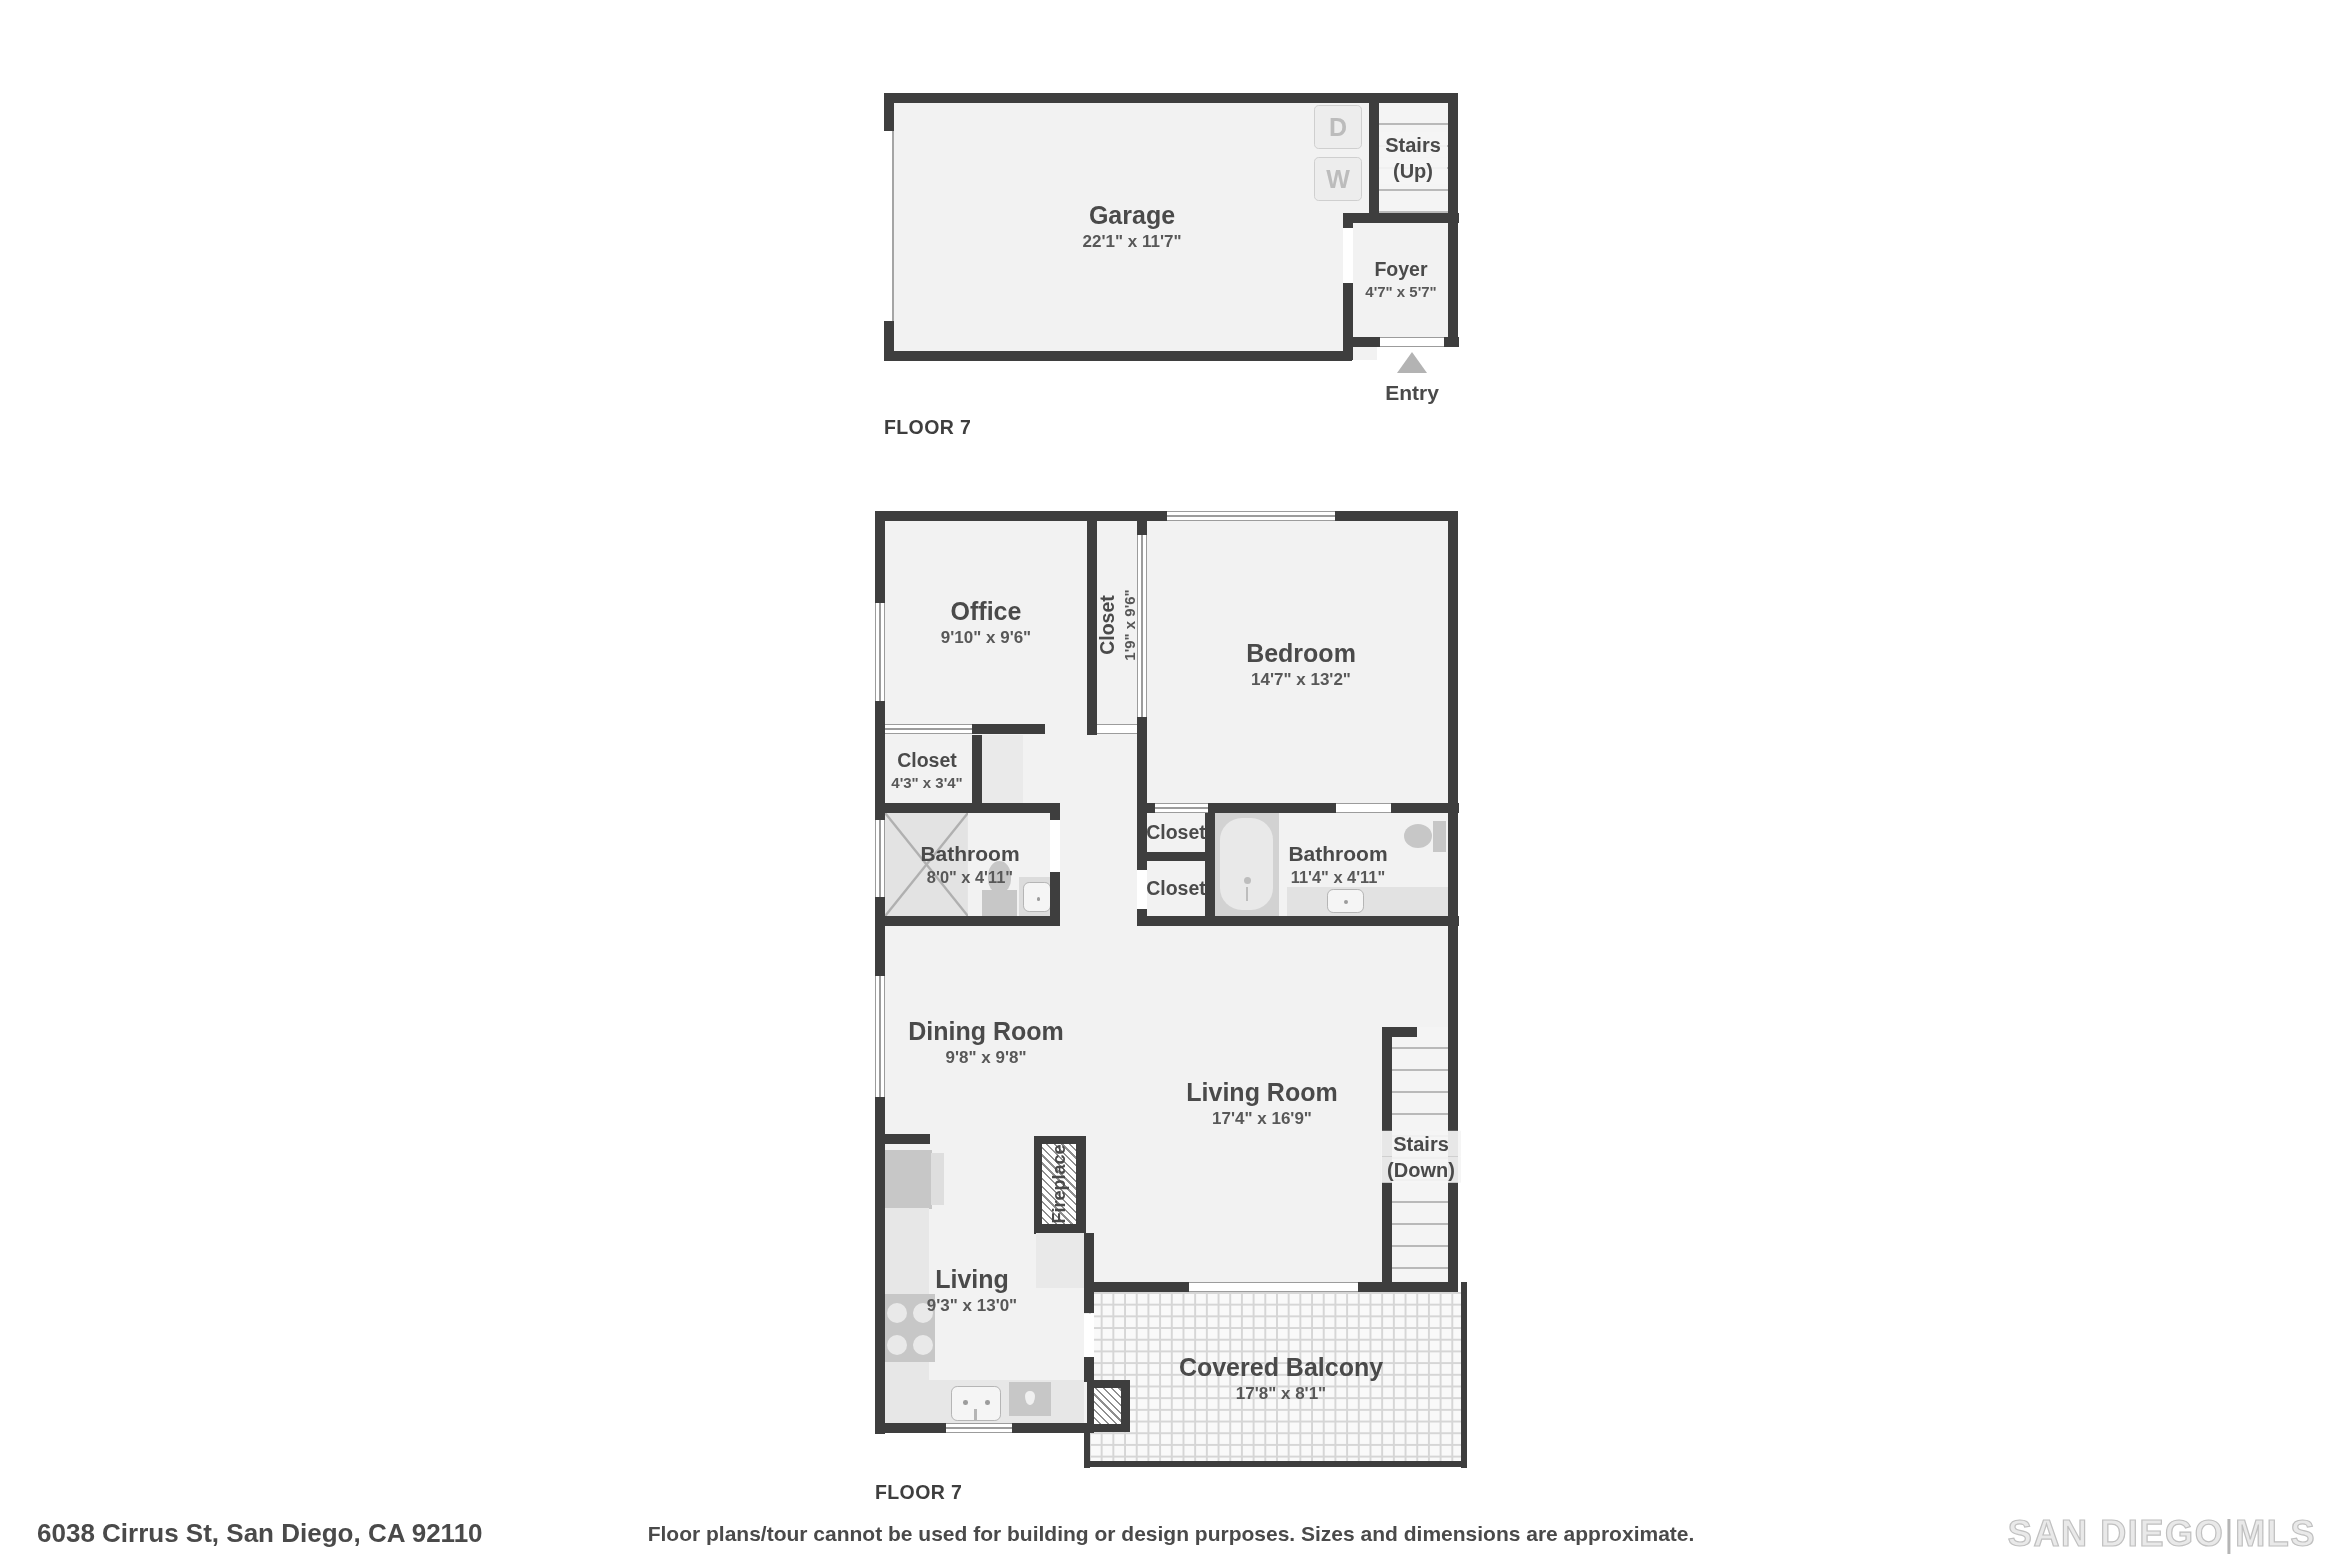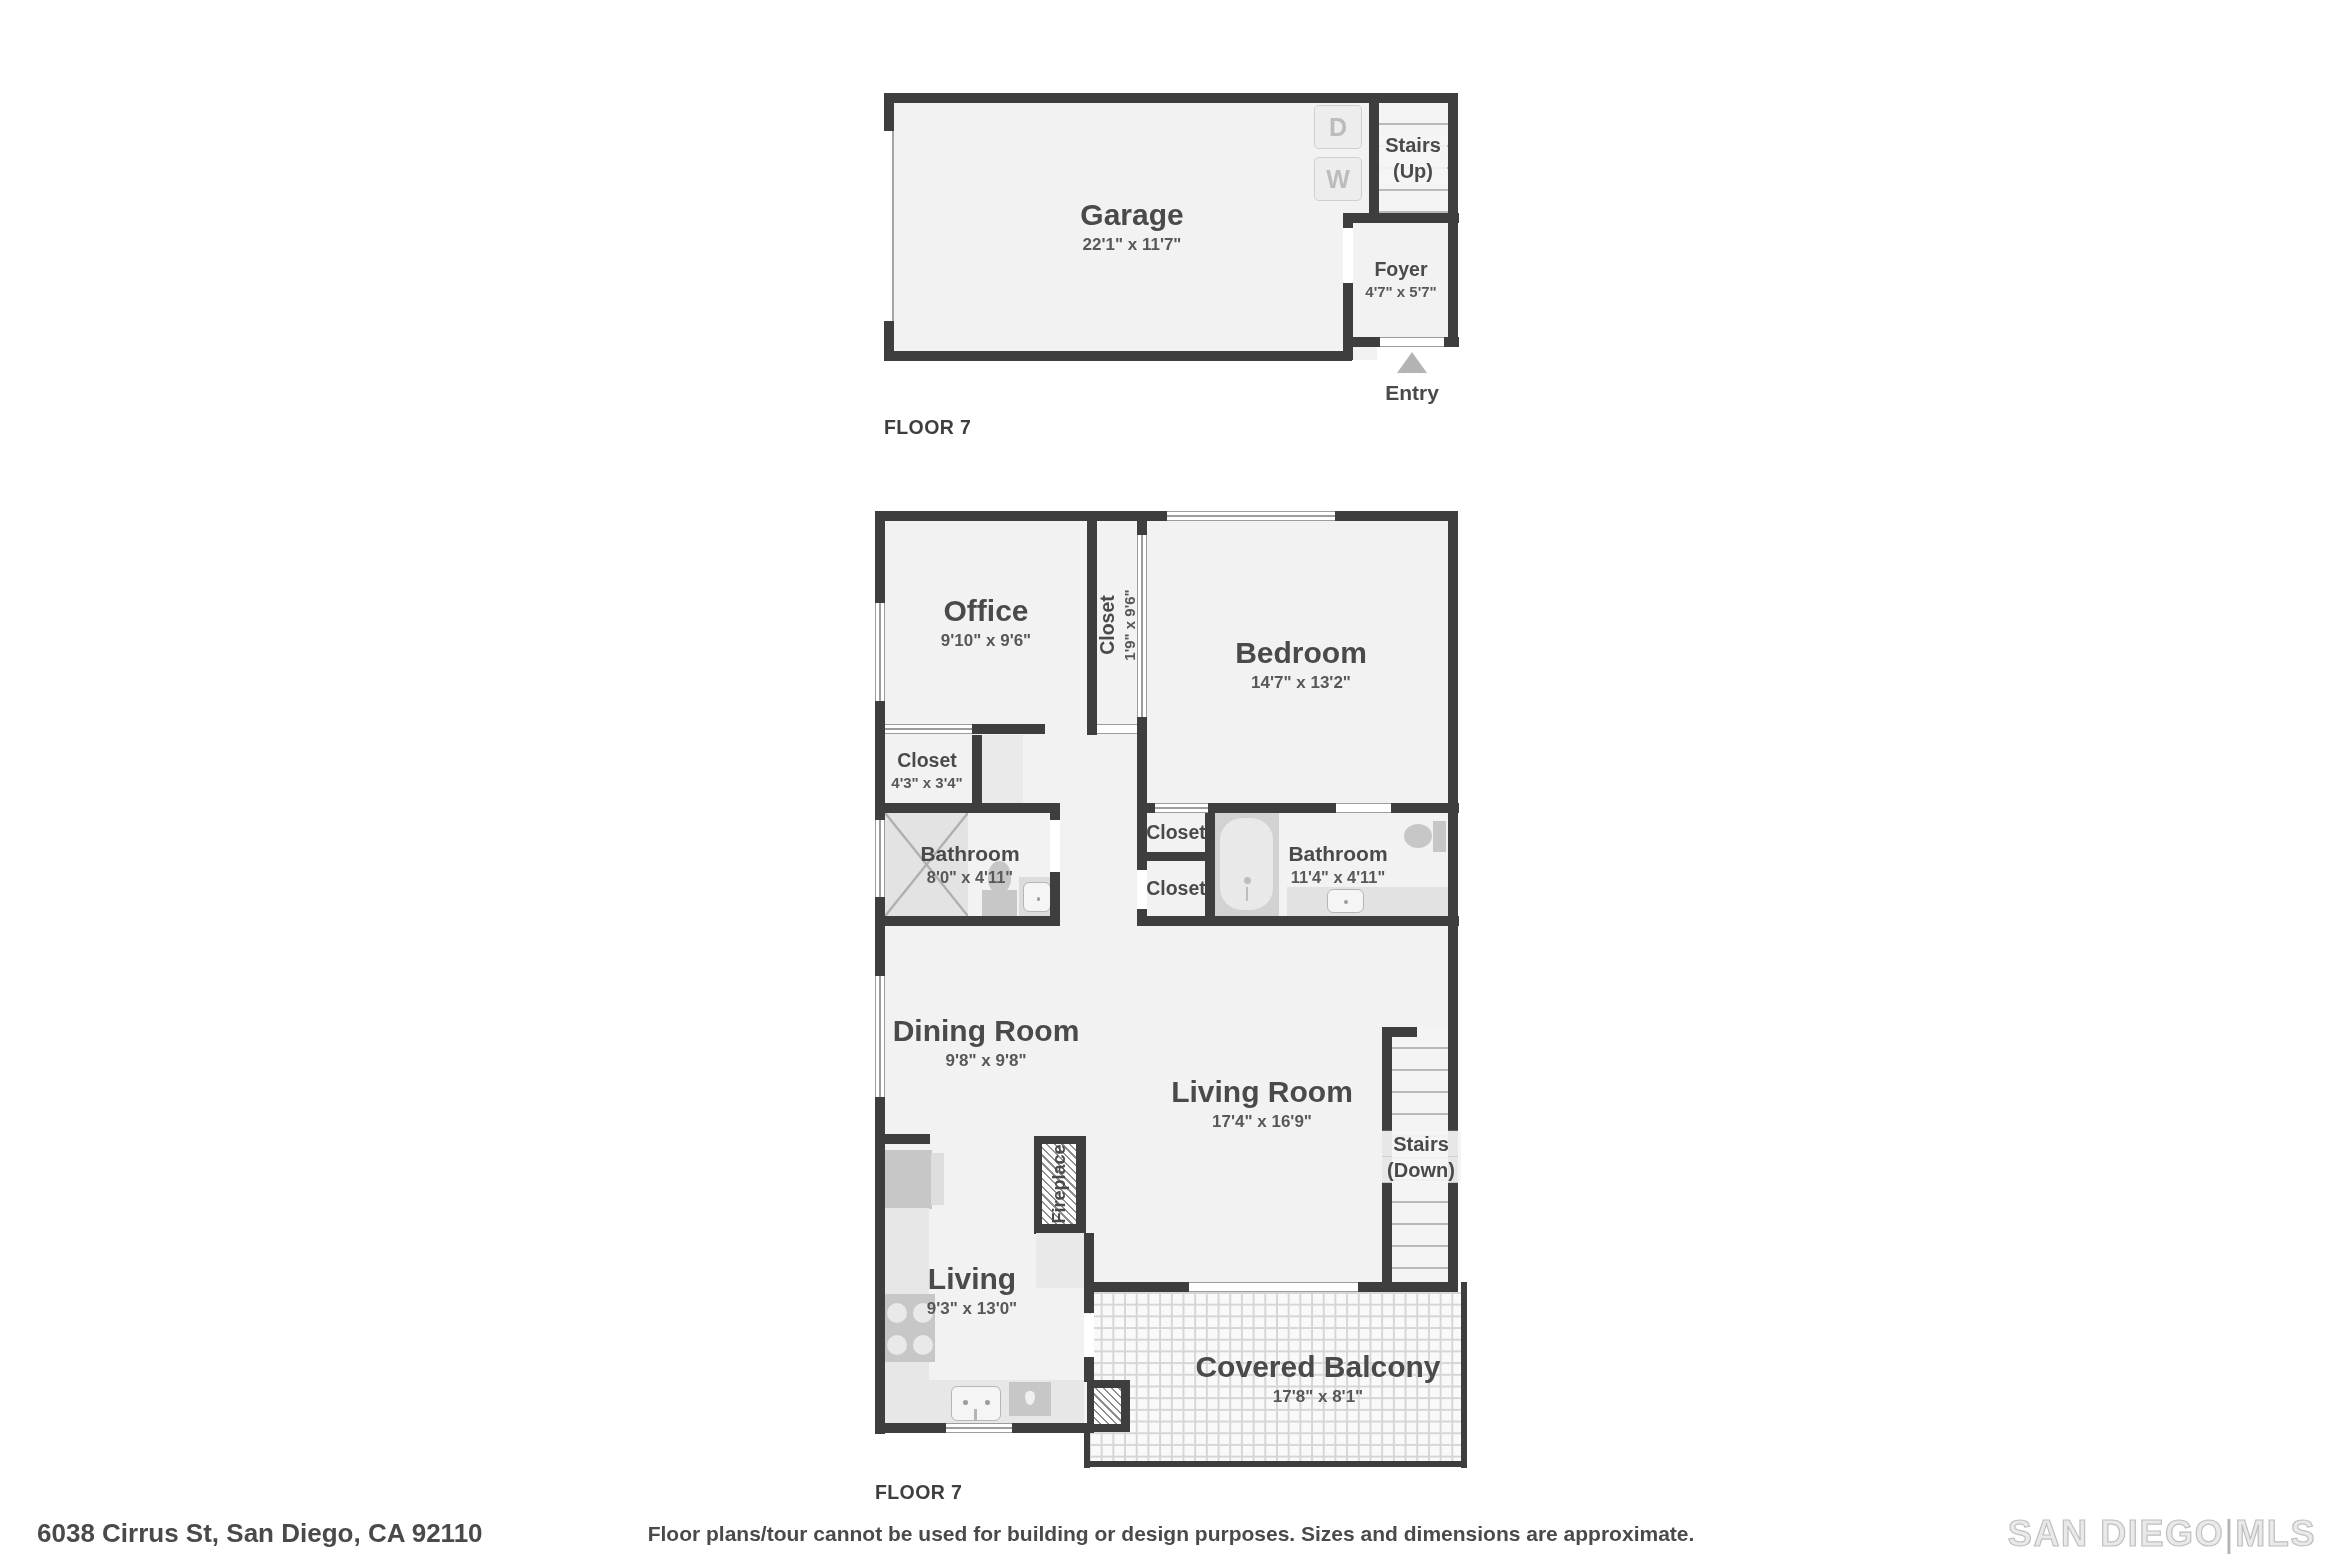--- a/index.html
+++ b/index.html
@@ -13,21 +13,21 @@
   .stairsbg{position:absolute;background:#f4f4f4;
     background-image:repeating-linear-gradient(180deg,transparent 0 20px,#b9b9b9 20px 22px);}
   .win{position:absolute;background:#ffffff;box-sizing:border-box;}
   .win-h{border-top:1.6px solid #9c9c9c;border-bottom:1.6px solid #9c9c9c;}
   .win-h::after{content:'';position:absolute;left:0;right:0;top:50%;height:1.6px;margin-top:-0.8px;background:#9c9c9c;}
   .win-v{border-left:1.6px solid #9c9c9c;border-right:1.6px solid #9c9c9c;}
   .win-v::after{content:'';position:absolute;top:0;bottom:0;left:50%;width:1.6px;margin-left:-0.8px;background:#9c9c9c;}
   .no-mid::after{display:none;}
   .gap{position:absolute;background:#ffffff;}
   .room-label{position:absolute;transform:translate(-50%,-50%);text-align:center;white-space:nowrap;line-height:1.15;}
-  .rn{font-weight:700;font-size:30px;color:#4a4a4a;}
+  .rn{font-weight:700;font-size:25px;color:#4a4a4a;}
   .rd{font-weight:600;font-size:17px;color:#585858;margin-top:2.3px;}
   .sm .rn{font-size:19.5px;}
   .sm .rd{font-size:15px;}
   .vrot{transform:translate(-50%,-50%) rotate(-90deg);}
   .plate{background:rgba(244,244,244,0.93);padding:1.6px 6.2px;}
   .floor-tag{position:absolute;font-weight:700;font-size:19.5px;color:#3e3e3e;letter-spacing:0.4px;}
   .appl{position:absolute;background:#ededed;border:1.6px solid #cfcfcf;border-radius:4.7px;
         display:flex;align-items:center;justify-content:center;
         font-weight:700;font-size:25px;color:#bcbcbc;box-sizing:border-box;}
   .hatch{position:absolute;background:repeating-linear-gradient(45deg,#ffffff 0 3.9px,#8f8f8f 3.9px 5.5px);}
@@ -248,21 +248,21 @@
     <div class="rd">17'4" x 16'9"</div>
   </div>
   <div class="room-label" style="left:1421px;top:1157px;">
     <div class="rn plate" style="font-size:20px;">Stairs</div>
     <div class="rn plate" style="font-size:20px;">(Down)</div>
   </div>
   <div class="room-label" style="left:972px;top:1290px;">
     <div class="rn">Living</div>
     <div class="rd">9'3" x 13'0"</div>
   </div>
-  <div class="room-label" style="left:1318px;top:1378px;">
+  <div class="room-label" style="left:1281px;top:1378px;">
     <div class="rn">Covered Balcony</div>
     <div class="rd">17'8" x 8'1"</div>
   </div>
 
   <div class="floor-tag" style="left:875px;top:1481px;">FLOOR 7</div>
 </div>
 
 <div class="addr" style="left:37px;top:1518px;">6038 Cirrus St, San Diego, CA 92110</div>
 <div class="footer-text" style="left:1171px;top:1522px;transform:translateX(-50%);white-space:nowrap;">Floor plans/tour cannot be used for building or design purposes. Sizes and dimensions are approximate.</div>
 <div class="logo" style="right:26px;top:1513px;">

